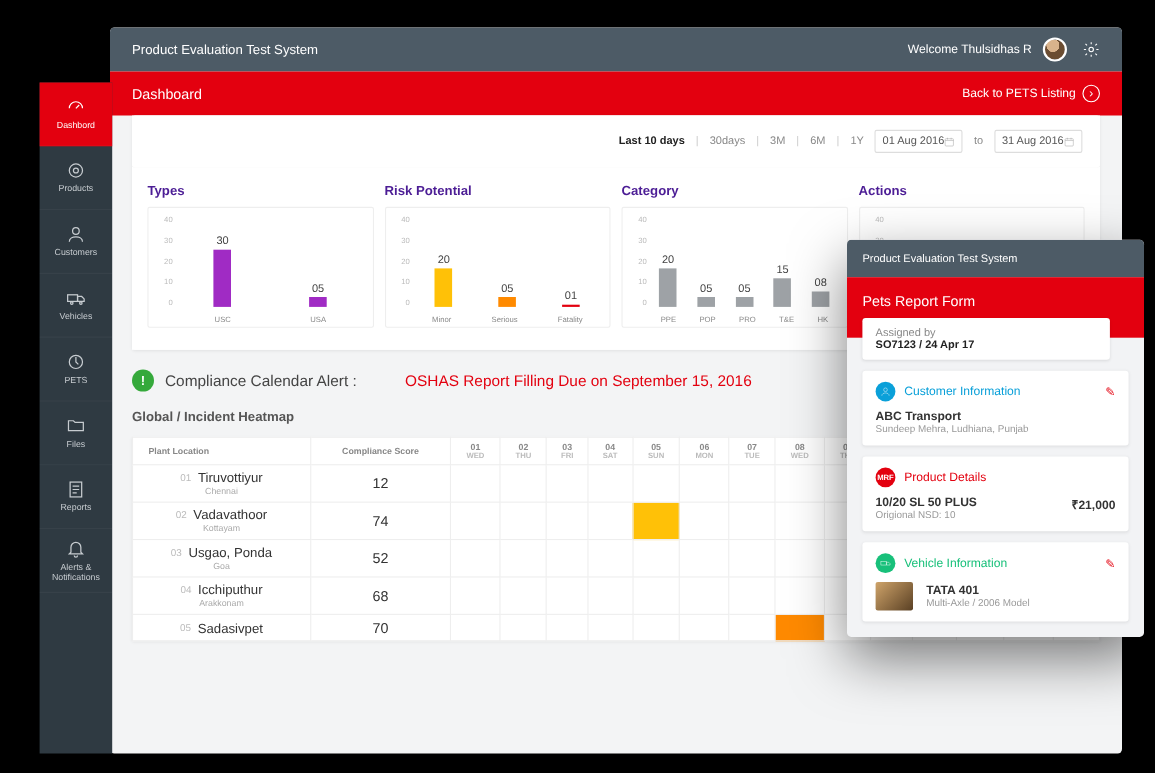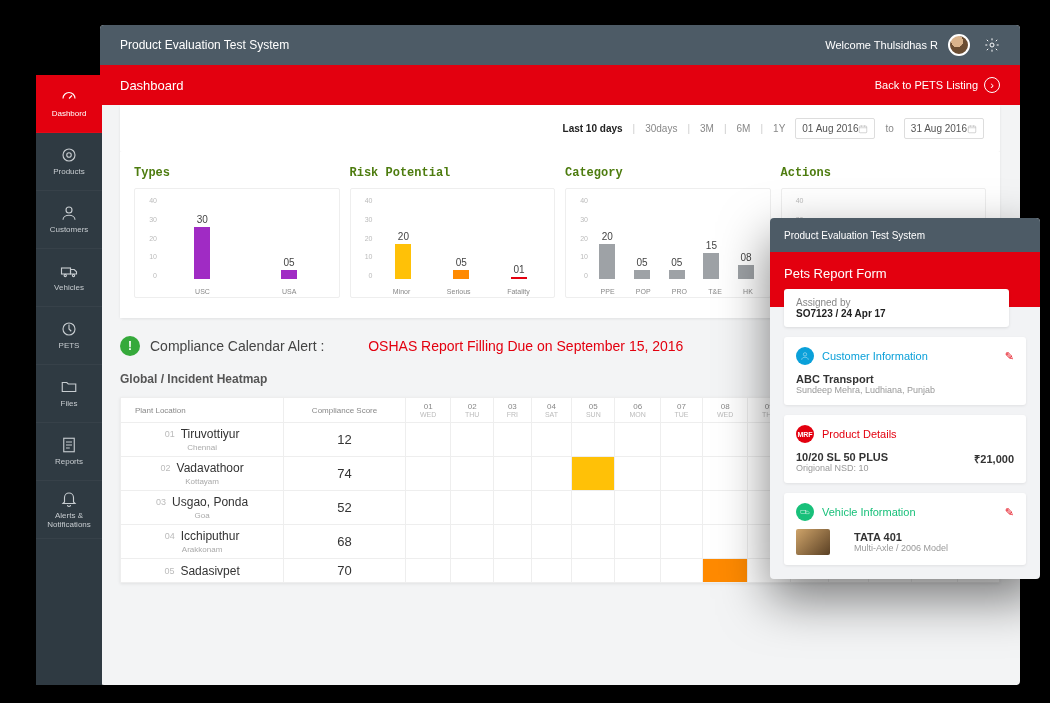--- a/index.html
+++ b/index.html
@@ -22,40 +22,40 @@
   .card { background:#fff; border-radius:3px; box-shadow:0 1px 3px rgba(0,0,0,.08); }
 
   .range-strip { height:48px; display:flex; align-items:center; justify-content:flex-end; gap:10px; padding:0 16px; font-size:10px; color:#888; background:#fff; margin-top:0; border-radius:0 0 3px 3px; border-bottom:1px solid #eee; }
   .range-strip .active { color:#222; font-weight:600; }
   .range-strip .sep { color:#ccc; }
   .date-box { border:1px solid #ddd; padding:4px 6px; border-radius:2px; font-size:10px; color:#555; display:flex; align-items:center; gap:0; }
   .date-box svg{ width:10px;height:10px;stroke:#999;fill:none; }
 
   .charts-row { display:flex; gap:10px; padding:14px 14px 20px; background:#fff; margin-top:-1px; }
   .chart-box { flex:1; }
-  .chart-box h4 { font-size:12px; font-weight:600; color:#4d7c0f; margin-bottom:8px;font-family:Liberation Mono, monospace; }
+  .chart-box h4 { font-size:12px; font-weight:600; color:#4c1d95; margin-bottom:8px; }
   .chart-frame { border:1px solid #eee; border-radius:2px; padding:8px 6px 4px; height:110px; position:relative; }
   .yaxis { position:absolute; left:4px; top:8px; bottom:18px; width:18px; font-size:7px; color:#bbb; display:flex; flex-direction:column; justify-content:space-between; text-align:right; }
   .bars { position:absolute; left:24px; right:6px; bottom:18px; top:8px; display:flex; align-items:flex-end; justify-content:space-around; }
   .bar-wrap { display:flex; flex-direction:column; align-items:center; }
   .bar-val { font-size:10px; color:#444; margin-bottom:2px; }
   .bar { width:16px; }
   .xlabels { position:absolute; bottom:2px; left:24px; right:6px; display:flex; justify-content:space-around; font-size:7px; color:#888; }
 
   .alert-row { display:flex; align-items:center; gap:10px; margin:18px 0 12px; font-size:14px; }
   .alert-icon { width:20px;height:20px;border-radius:50%;background:#35a93b;color:#fff;display:flex;align-items:center;justify-content:center;font-size:12px;font-weight:bold; }
   .alert-text { color:#444; }
   .alert-text .red { color:#e3000f;margin-left:40px; }
 
   .heatmap-head { display:flex; align-items:center; justify-content:space-between; margin-bottom:8px; }
   .heatmap-title { font-size:12px; color:#555; font-weight:600; }
 
   table.heatmap { width:100%; border-collapse:collapse; background:#fff; font-size:10px; color:#555; box-shadow:0 1px 3px rgba(0,0,0,.08); }
   table.heatmap th, table.heatmap td { border:1px solid #eee; padding:4px 6px; text-align:center; }
-  table.heatmap th { font-weight:400; color:#888; font-size:8px; }
+  table.heatmap th { font-weight:700; color:#888; font-size:8px; }
   table.heatmap th .dow{ display:block; font-size:7px; color:#bbb; }
   .plant-cell { text-align:left; padding:6px 10px; }
   .plant-num { color:#bbb; font-size:9px; margin-right:6px; vertical-align:top; display:inline-block; padding-top:2px;}
   .plant-name { font-size:12px; color:#333; }
   .plant-sub { font-size:8px; color:#aaa; }
   .score { font-size:13px; color:#333; }
   td.c-yellow{background:#ffc107;} td.c-orange{background:#ff8a00;} td.c-red{background:#e3000f;}
 
   
   .sidebar { position:absolute; left:36px; top:75px; width:66px; height:610px; background:#2f3a42; z-index:5; }
@@ -72,21 +72,21 @@
   .assigned-box { position:absolute; left:14px; right:31px; bottom:-20px; background:#fff; border-radius:3px; padding:8px 12px; box-shadow:0 1px 3px rgba(0,0,0,.1); font-size:10px; color:#888; }
   .assigned-box .val{ color:#222; font-weight:600; font-size:10px; }
   .panel-body { padding:30px 14px 14px; display:flex; flex-direction:column; gap:10px; }
   .pcard { background:#fff; border-radius:3px; padding:10px 12px; box-shadow:0 1px 3px rgba(0,0,0,.08); }
   .pcard-head { display:flex; align-items:center; gap:8px; font-size:11px; margin-bottom:8px; }
   .pcard-head .dot{ width:18px;height:18px;border-radius:50%;display:flex;align-items:center;justify-content:center; }
   .pcard-head .edit{ margin-left:auto; color:#e3000f; cursor:pointer; }
   .pcard .row1 { font-size:11px; color:#333; font-weight:600; }
   .pcard .row2 { font-size:9px; color:#999; }
   .pcard .price { float:right; color:#333; font-weight:600; }
-  .veh-row{ display:flex; align-items:center; gap:24px; }
+  .veh-row{ display:flex; align-items:center; gap:12px; }
   .veh-thumb{ width:34px;height:26px; background:linear-gradient(135deg,#cfa46a,#5a4024); border-radius:2px; }
 </style>
 </head>
 <body>
 
 <div class="sidebar">
     <div class="sidebar-item active">
       <svg viewBox="0 0 24 24">
         <path d="M4 14a8 8 0 0116 0"></path>
         <path d="M12 14l4-4"></path>

